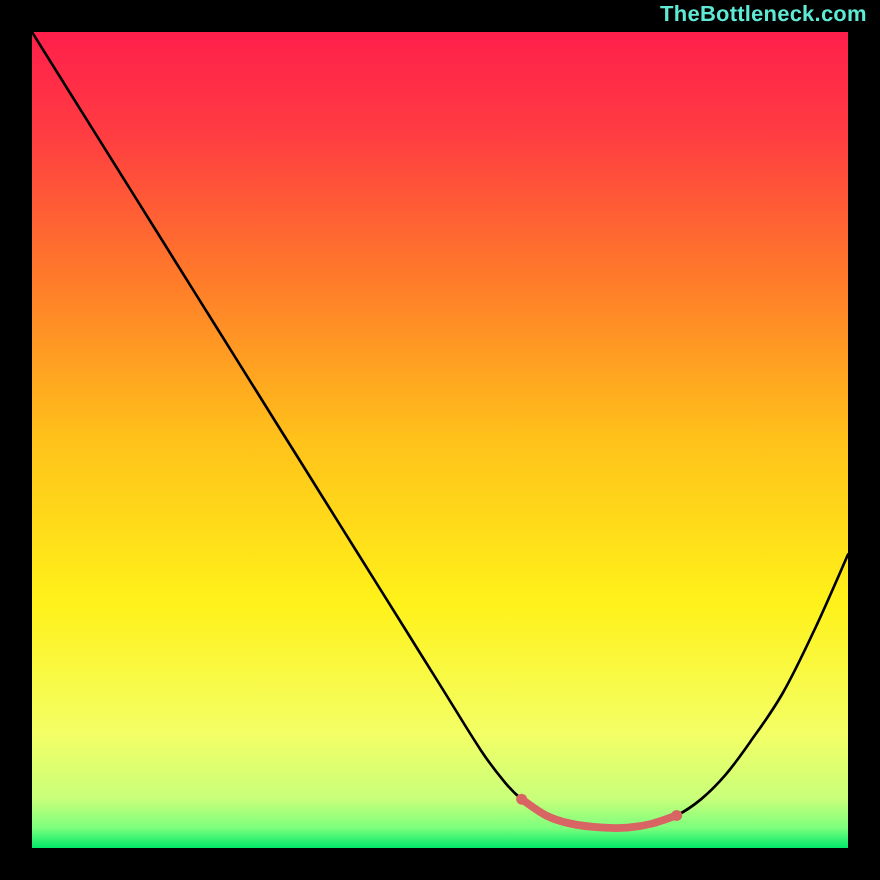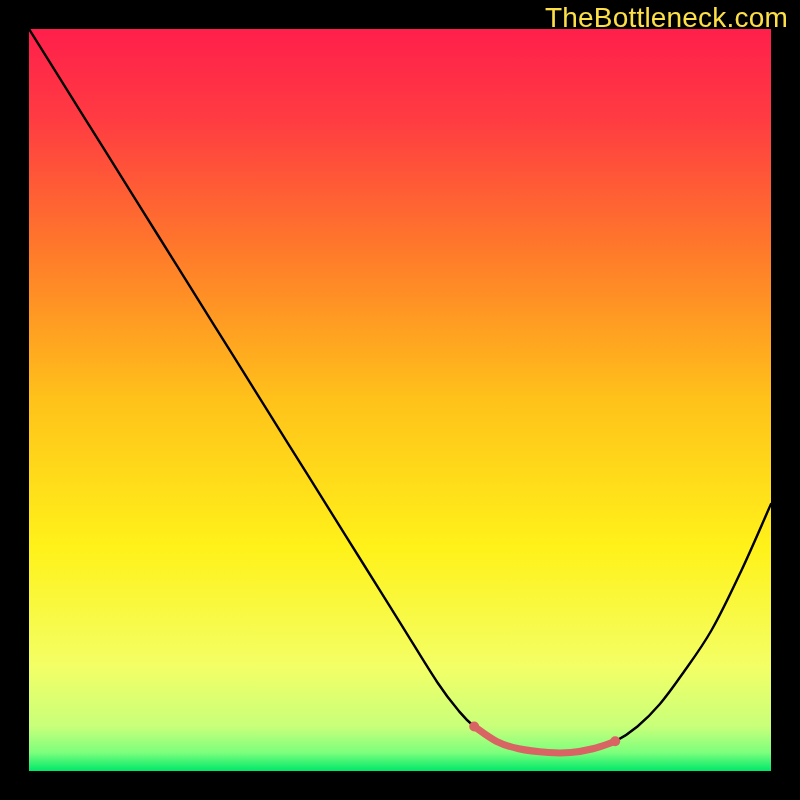--- a/index.html
+++ b/index.html
@@ -23,23 +23,23 @@
     position: absolute;
     left: 0;
     top: 0;
     width: 742px;
     height: 742px;
   }
   .watermark {
     position: absolute;
     top: 2px;
     right: 12px;
-    color: #fde047;
-    font-size: 28px;
-    font-weight: 400;
+    color: #5eead4;
+    font-size: 20px;
+    font-weight: 700;
     letter-spacing: 0.2px;
     pointer-events: none;
   }
 </style>
 </head>
 <body>
 
 <div class="frame">
   <svg class="plot" viewBox="0 0 742 742" preserveAspectRatio="none">
     <defs>

